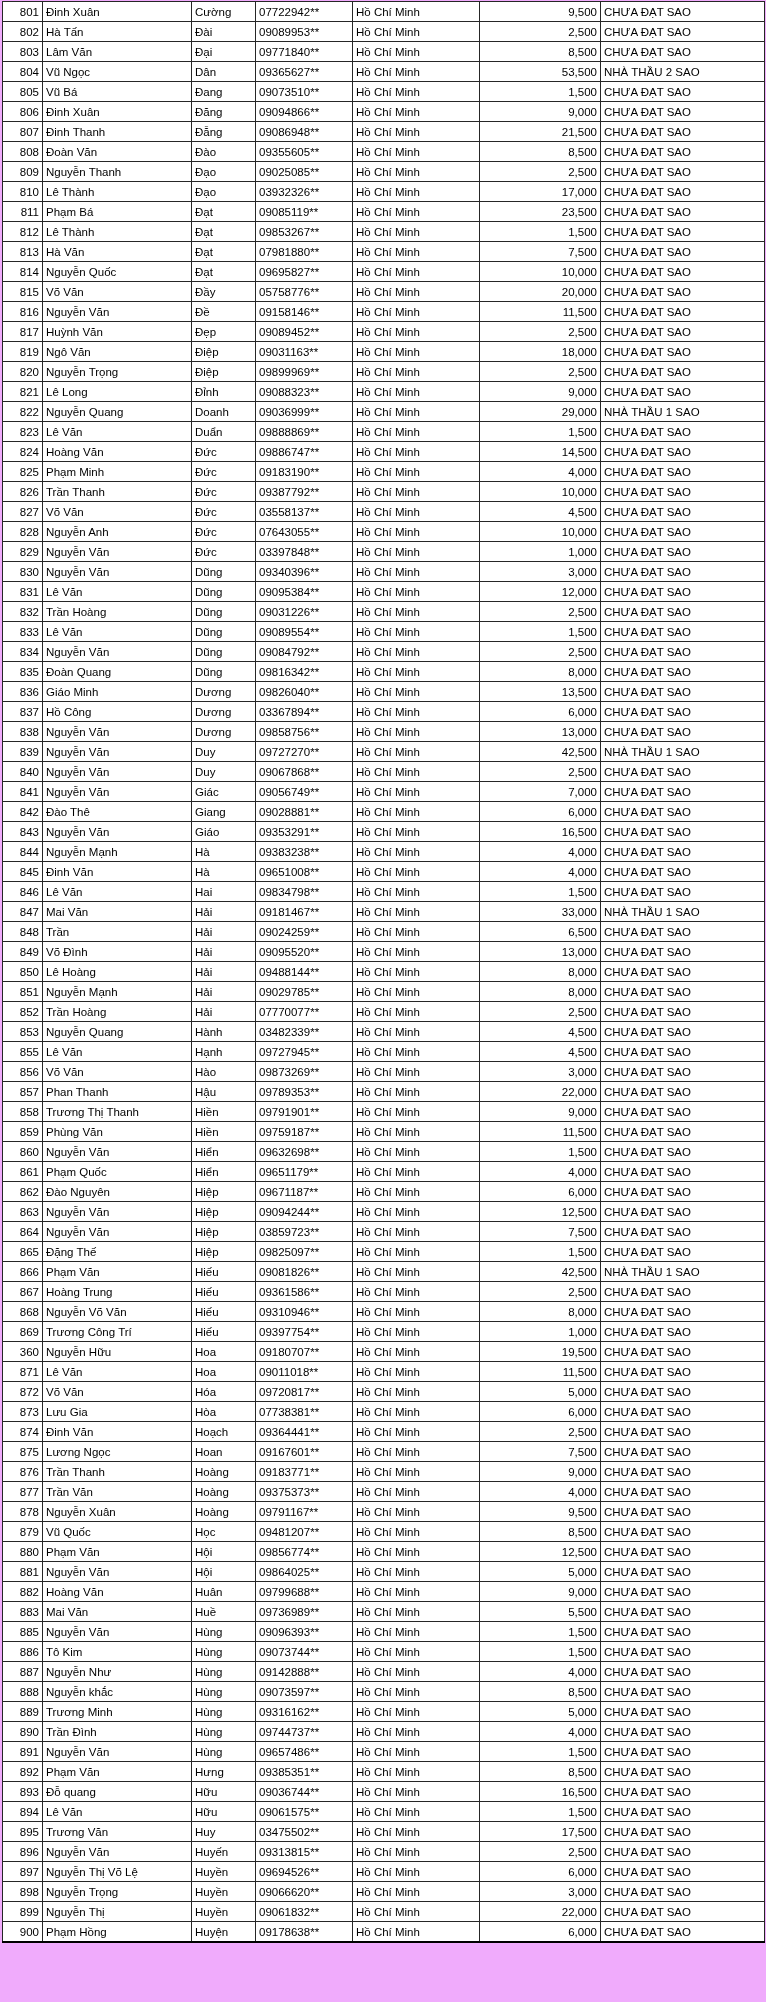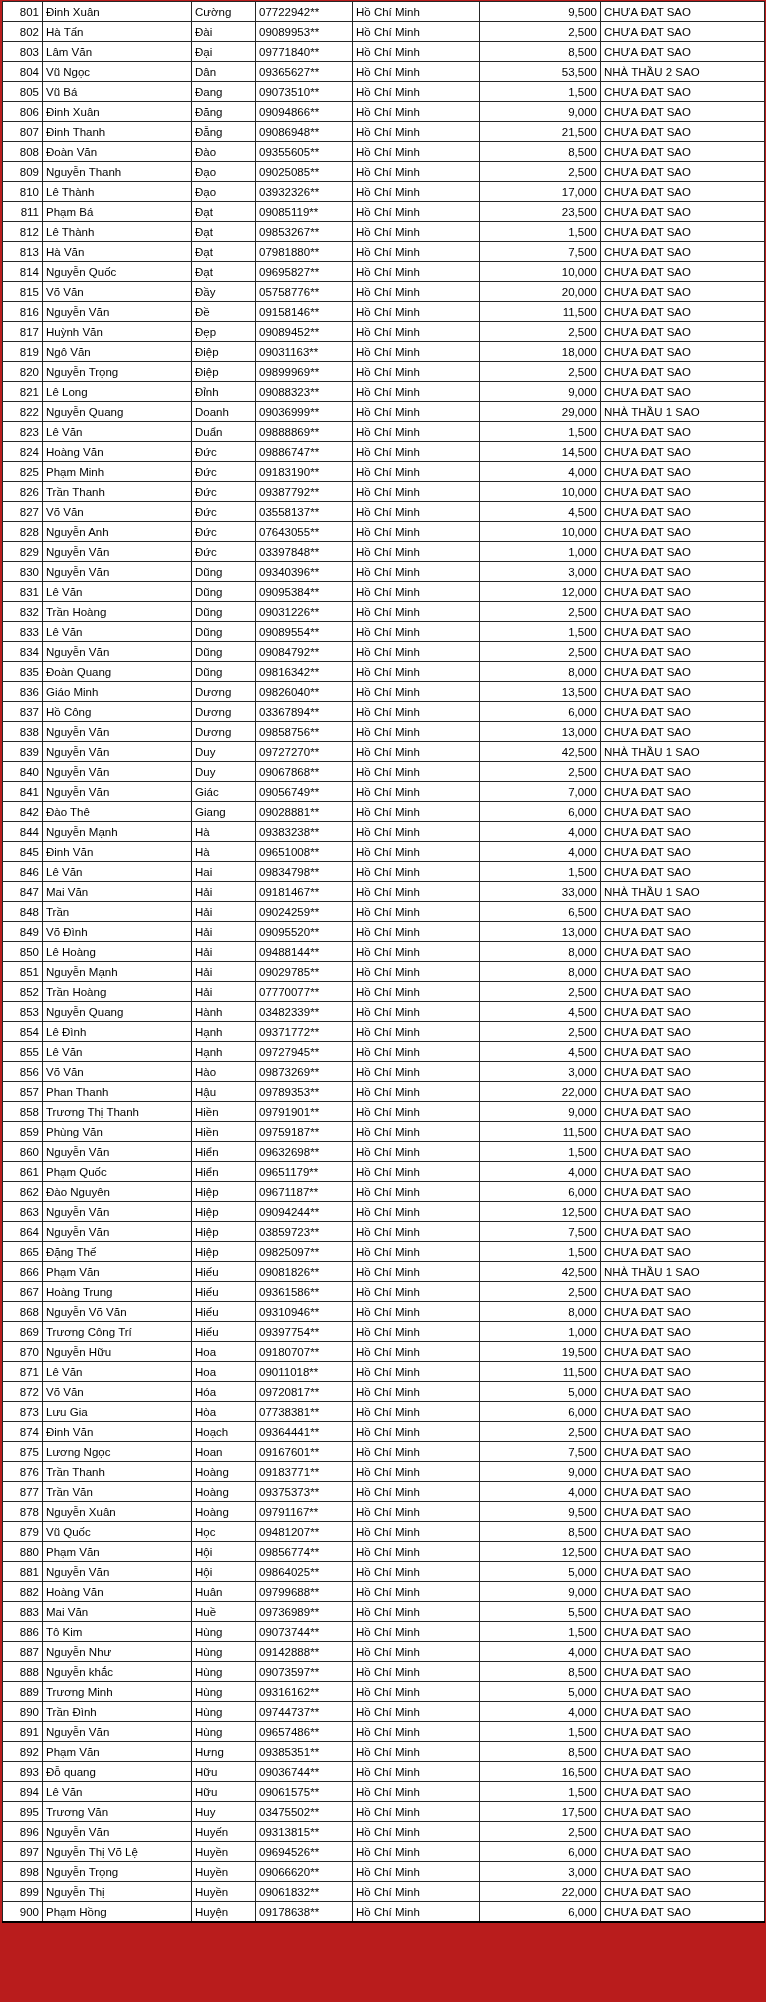--- a/index.html
+++ b/index.html
@@ -5,21 +5,21 @@
   html, body {
     margin: 0;
     padding: 0;
     background: #ffffff;
     width: 766px;
   }
   .sheet {
     width: 766px;
     height: 2002px;
     overflow: hidden;
-    background: #b91c1c;
+    background: #f0abfc;
   }
   table.data-grid {
     border-collapse: collapse;
     table-layout: fixed;
     margin: 1px 0 0 2px;
     width: 763px;
     font-family: "Liberation Sans", sans-serif;
     font-size: 11.5px;
     color: #000000;
     border-bottom: 2px solid #000000;
@@ -410,20 +410,29 @@
         <tr>
           <td class="c0">842</td>
           <td class="c1">Đào Thê</td>
           <td class="c2">Giang</td>
           <td class="c3">09028881**</td>
           <td class="c4">Hồ Chí Minh</td>
           <td class="c5">6,000</td>
           <td class="c6">CHƯA ĐẠT SAO</td>
         </tr>
         <tr>
+          <td class="c0">843</td>
+          <td class="c1">Nguyễn Văn</td>
+          <td class="c2">Giáo</td>
+          <td class="c3">09353291**</td>
+          <td class="c4">Hồ Chí Minh</td>
+          <td class="c5">16,500</td>
+          <td class="c6">CHƯA ĐẠT SAO</td>
+        </tr>
+        <tr>
           <td class="c0">844</td>
           <td class="c1">Nguyễn Mạnh</td>
           <td class="c2">Hà</td>
           <td class="c3">09383238**</td>
           <td class="c4">Hồ Chí Minh</td>
           <td class="c5">4,000</td>
           <td class="c6">CHƯA ĐẠT SAO</td>
         </tr>
         <tr>
           <td class="c0">845</td>
@@ -500,29 +509,20 @@
         <tr>
           <td class="c0">853</td>
           <td class="c1">Nguyễn Quang</td>
           <td class="c2">Hành</td>
           <td class="c3">03482339**</td>
           <td class="c4">Hồ Chí Minh</td>
           <td class="c5">4,500</td>
           <td class="c6">CHƯA ĐẠT SAO</td>
         </tr>
         <tr>
-          <td class="c0">854</td>
-          <td class="c1">Lê Đình</td>
-          <td class="c2">Hạnh</td>
-          <td class="c3">09371772**</td>
-          <td class="c4">Hồ Chí Minh</td>
-          <td class="c5">2,500</td>
-          <td class="c6">CHƯA ĐẠT SAO</td>
-        </tr>
-        <tr>
           <td class="c0">855</td>
           <td class="c1">Lê Văn</td>
           <td class="c2">Hạnh</td>
           <td class="c3">09727945**</td>
           <td class="c4">Hồ Chí Minh</td>
           <td class="c5">4,500</td>
           <td class="c6">CHƯA ĐẠT SAO</td>
         </tr>
         <tr>
           <td class="c0">856</td>
@@ -644,21 +644,21 @@
         <tr>
           <td class="c0">869</td>
           <td class="c1">Trương Công Trí</td>
           <td class="c2">Hiếu</td>
           <td class="c3">09397754**</td>
           <td class="c4">Hồ Chí Minh</td>
           <td class="c5">1,000</td>
           <td class="c6">CHƯA ĐẠT SAO</td>
         </tr>
         <tr>
-          <td class="c0">870</td>
+          <td class="c0">360</td>
           <td class="c1">Nguyễn Hữu</td>
           <td class="c2">Hoa</td>
           <td class="c3">09180707**</td>
           <td class="c4">Hồ Chí Minh</td>
           <td class="c5">19,500</td>
           <td class="c6">CHƯA ĐẠT SAO</td>
         </tr>
         <tr>
           <td class="c0">871</td>
           <td class="c1">Lê Văn</td>
@@ -767,20 +767,29 @@
           <td class="c5">9,000</td>
           <td class="c6">CHƯA ĐẠT SAO</td>
         </tr>
         <tr>
           <td class="c0">883</td>
           <td class="c1">Mai Văn</td>
           <td class="c2">Huề</td>
           <td class="c3">09736989**</td>
           <td class="c4">Hồ Chí Minh</td>
           <td class="c5">5,500</td>
+          <td class="c6">CHƯA ĐẠT SAO</td>
+        </tr>
+        <tr>
+          <td class="c0">885</td>
+          <td class="c1">Nguyễn Văn</td>
+          <td class="c2">Hùng</td>
+          <td class="c3">09096393**</td>
+          <td class="c4">Hồ Chí Minh</td>
+          <td class="c5">1,500</td>
           <td class="c6">CHƯA ĐẠT SAO</td>
         </tr>
         <tr>
           <td class="c0">886</td>
           <td class="c1">Tô Kim</td>
           <td class="c2">Hùng</td>
           <td class="c3">09073744**</td>
           <td class="c4">Hồ Chí Minh</td>
           <td class="c5">1,500</td>
           <td class="c6">CHƯA ĐẠT SAO</td>

